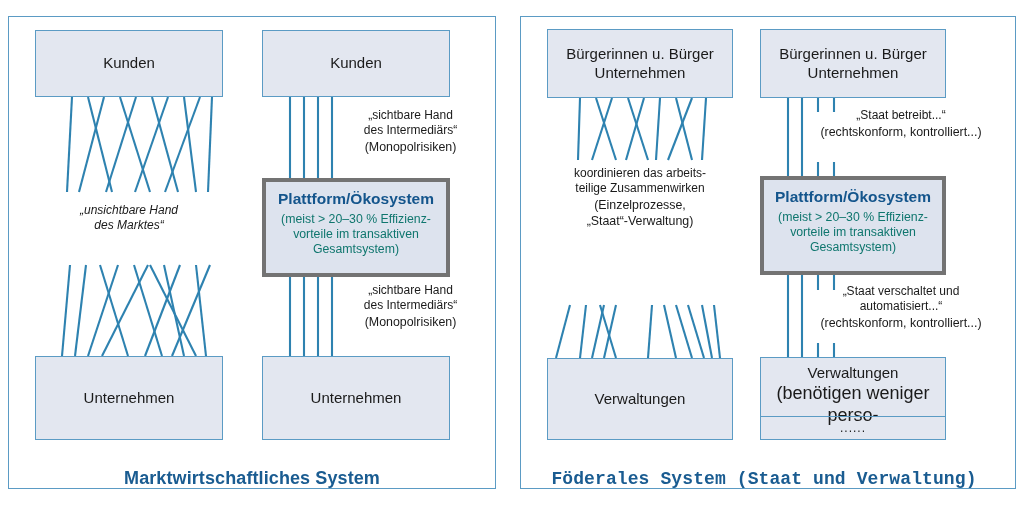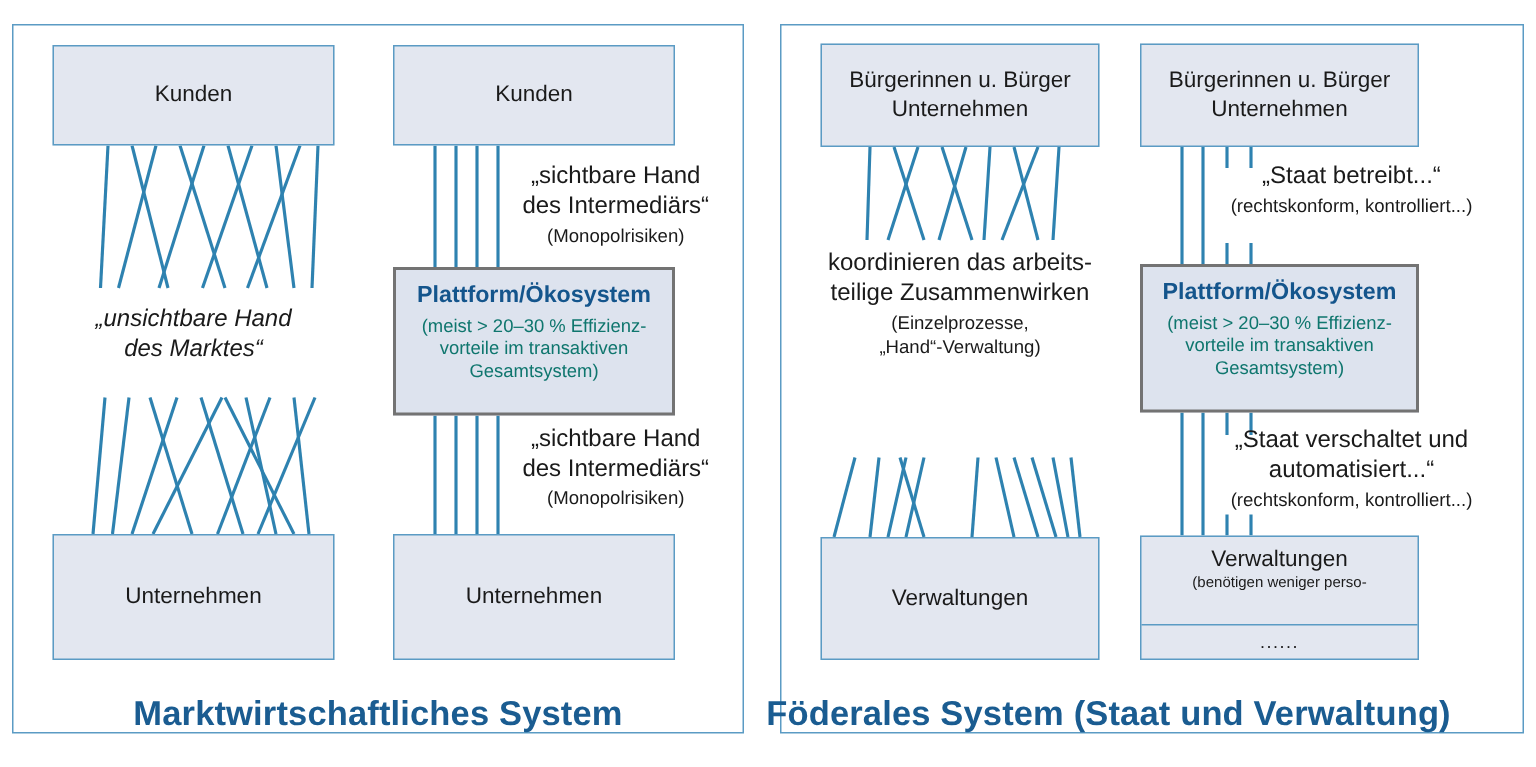--- a/index.html
+++ b/index.html
@@ -20,21 +20,21 @@
   }
   #panel-left{left:8px;top:16px;width:488px;height:473px;}
   #panel-right{left:520px;top:16px;width:496px;height:473px;}
 
   .panel-title{
     position:absolute;
     left:0;right:0;
     bottom:14px;
     text-align:center;
     font-weight:bold;
-    font-size:23px;
+    font-size:18px;
     color:#1a5c91;
     letter-spacing:0.1px;
   }
 
   
   .node{
     position:absolute;
     box-sizing:border-box;
     border:1.6px solid #5b9bc4;
     background:#e3e7f0;
@@ -43,38 +43,38 @@
     align-items:center;
     justify-content:center;
     text-align:center;
     font-size:15px;
     line-height:1.25;
     color:#1a1a1a;
     z-index:3;
   }
   .node.platform{
     background:#dde3ee;
-    border:2px solid #737373;
+    border:4px solid #737373;
     justify-content:flex-start;
     padding-top:8px;
   }
   .node .ptitle{
     font-weight:bold;
     font-size:15.5px;
     color:#14558c;
     line-height:1.2;
   }
   .node .psub{
     font-size:12.3px;
     color:#0f766e;
     line-height:1.22;
     margin-top:3px;
   }
   .node .nsub{
-    font-size:10px;
+    font-size:18px;
     line-height:1.22;
     color:#1a1a1a;
   }
   .node .ndots{
     position:absolute;
     left:0;right:0;bottom:0;
     height:22px;
     border-top:1.4px solid #5b9bc4;
     display:flex;align-items:center;justify-content:center;
     font-size:12px;
@@ -82,21 +82,21 @@
   }
 
   
   .label{
     position:absolute;
     text-align:center;
     z-index:4;
   }
   .label .big{
     display:block;
-    font-size:16px;
+    font-size:12px;
     line-height:1.26;
     color:#1a1a1a;
   }
   .label .small{
     display:block;
     font-size:12.4px;
     line-height:1.25;
     color:#1a1a1a;
     margin-top:2px;
   }
@@ -253,21 +253,21 @@
 
   <div class="node" style="left:547px;top:29px;width:186px;height:69px;">
     <span>Bürgerinnen u. Bürger</span>
     <span>Unternehmen</span>
   </div>
 
   <div class="label" style="left:530px;top:166px;width:220px;">
     <span class="big">koordinieren das arbeits-</span>
     <span class="big">teilige Zusammenwirken</span>
     <span class="small">(Einzelprozesse,</span>
-    <span class="small" style="margin-top:0;">„Hand“-Verwaltung)</span>
+    <span class="small" style="margin-top:0;">„Staat“-Verwaltung)</span>
   </div>
 
   <div class="node" style="left:547px;top:358px;width:186px;height:82px;">
     <span>Verwaltungen</span>
   </div>
 
   <div class="node" style="left:760px;top:29px;width:186px;height:69px;">
     <span>Bürgerinnen u. Bürger</span>
     <span>Unternehmen</span>
   </div>
@@ -289,15 +289,15 @@
     <span class="big" style="">automatisiert...“</span>
     <span class="small">(rechtskonform, kontrolliert...)</span>
   </div>
 
   <div class="node" style="left:760px;top:357px;width:186px;height:83px;justify-content:flex-start;padding-top:6px;">
     <span>Verwaltungen</span>
     <span class="nsub">(benötigen weniger perso-</span>
     <span class="ndots">......</span>
   </div>
 
-  <div class="panel-title" style="left:491px;width:496px;bottom:22px;">Föderales System (Staat und Verwaltung)</div>
+  <div class="panel-title" style="left:516px;width:496px;bottom:22px;font-family:Liberation Mono, monospace;">Föderales System (Staat und Verwaltung)</div>
 
 </div>
 
 </body></html>

